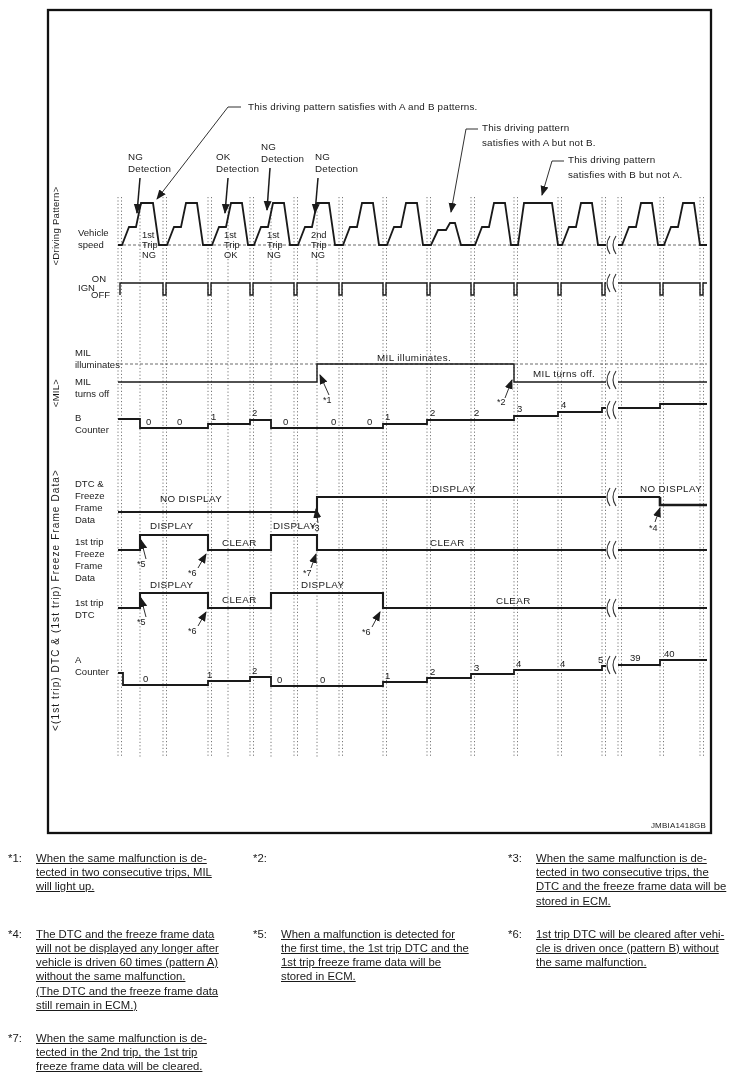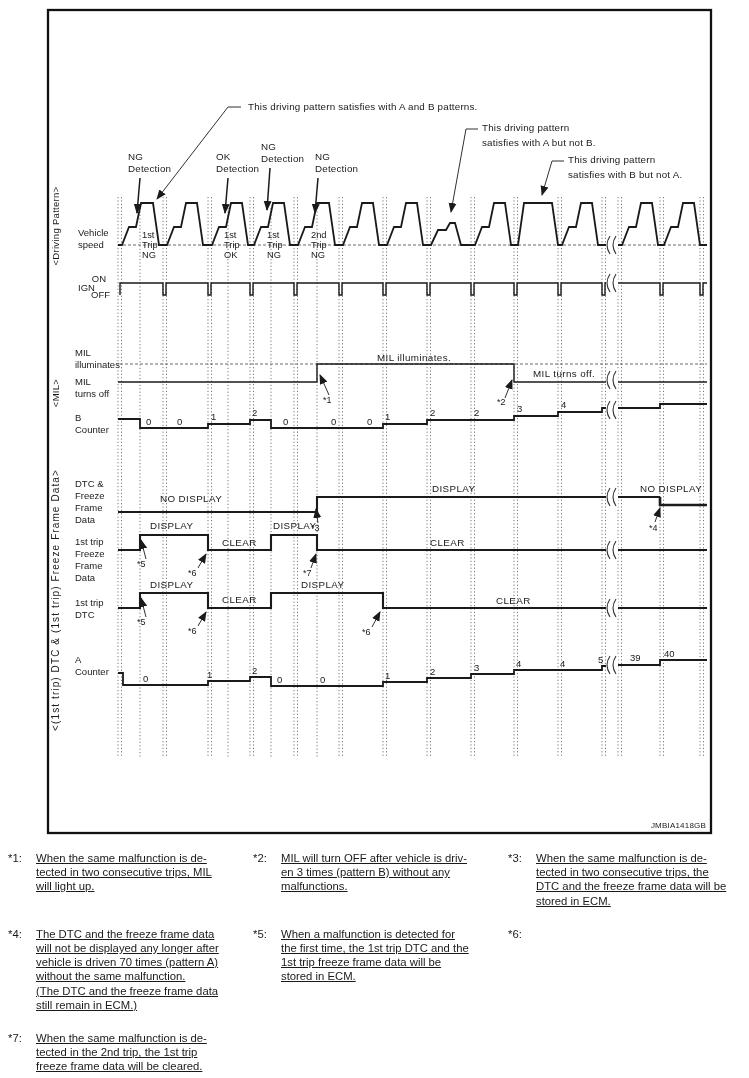--- a/index.html
+++ b/index.html
@@ -254,49 +254,49 @@
 
 <div id="footnotes">
     <div class="fn">
       <span class="fl">*1:</span>
       <span class="ft">When the same malfunction is de-
 tected in two consecutive trips, MIL
 will light up.</span>
     </div>
     <div class="fn">
       <span class="fl">*2:</span>
-      <span class="ft">MIL will turn OFF after vehicle is driv-
-en 3 times (pattern B) without any
-malfunctions.</span>
     </div>
     <div class="fn">
       <span class="fl">*3:</span>
       <span class="ft">When the same malfunction is de-
 tected in two consecutive trips, the
 DTC and the freeze frame data will be
 stored in ECM.</span>
     </div>
     <div class="fn">
       <span class="fl">*4:</span>
       <span class="ft">The DTC and the freeze frame data
 will not be displayed any longer after
-vehicle is driven 70 times (pattern A)
+vehicle is driven 60 times (pattern A)
 without the same malfunction.
 (The DTC and the freeze frame data
 still remain in ECM.)</span>
     </div>
     <div class="fn">
       <span class="fl">*5:</span>
       <span class="ft">When a malfunction is detected for
 the first time, the 1st trip DTC and the
 1st trip freeze frame data will be
 stored in ECM.</span>
     </div>
     <div class="fn">
       <span class="fl">*6:</span>
+      <span class="ft">1st trip DTC will be cleared after vehi-
+cle is driven once (pattern B) without
+the same malfunction.</span>
     </div>
     <div class="fn">
       <span class="fl">*7:</span>
       <span class="ft">When the same malfunction is de-
 tected in the 2nd trip, the 1st trip
 freeze frame data will be cleared.</span>
     </div>
   </div>
 
 </body></html>

